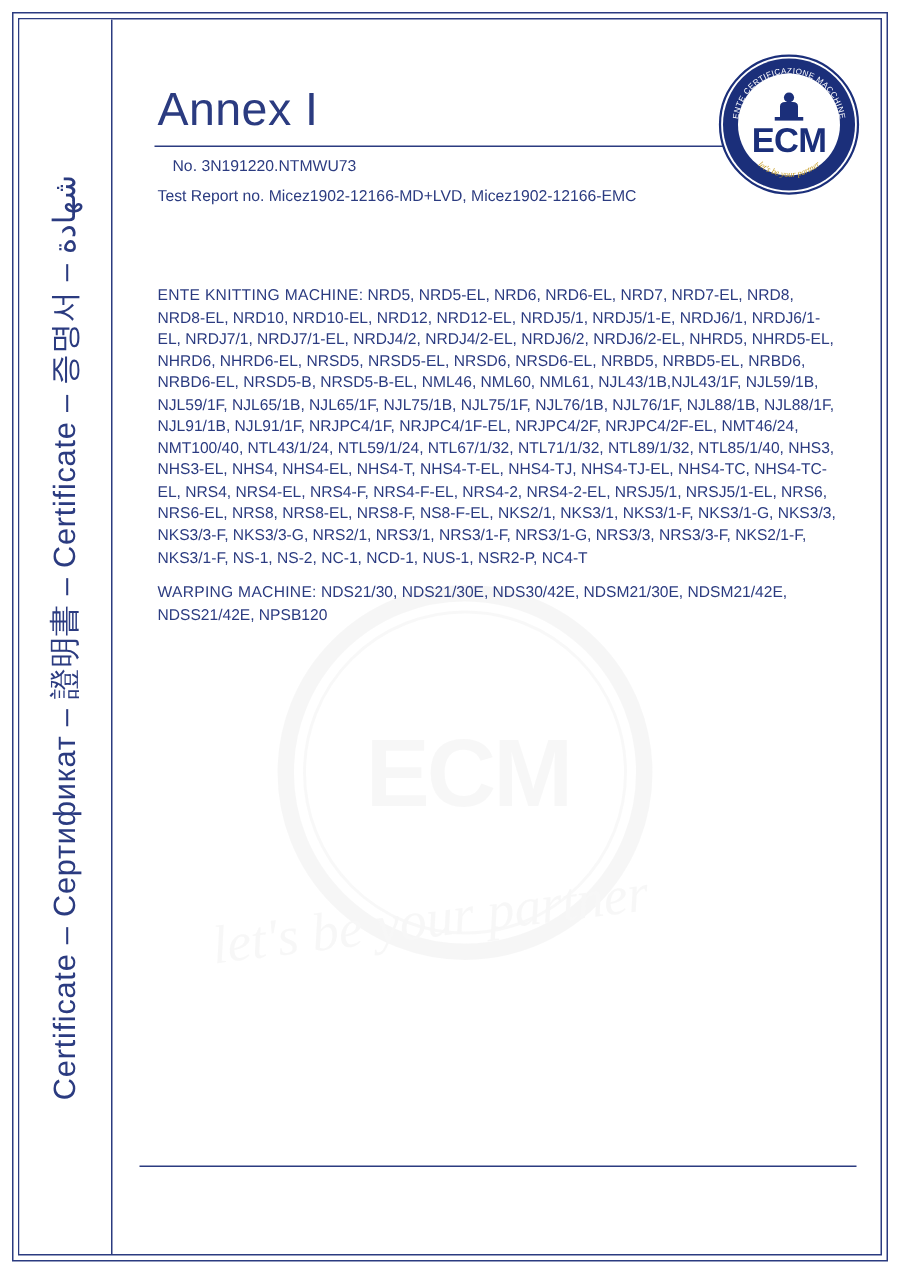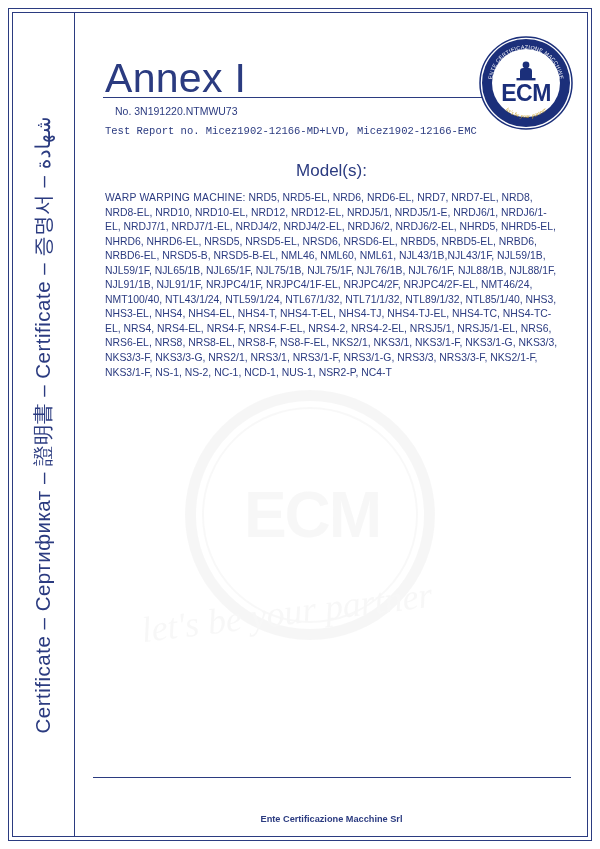--- a/index.html
+++ b/index.html
@@ -112,21 +112,21 @@
   .content {
     position: absolute;
     left: 75px; top: 13px;
     width: 513px; height: 823px;
     box-sizing: border-box;
   }
   .title {
     position: absolute;
     left: 30px;
     top: 42px;
-    font-size: 41px;
+    font-size: 31px;
     color: #2b3b80;
     font-weight: 400;
     letter-spacing: 0.3px;
     font-family: "Liberation Sans", sans-serif;
   }
   .header-rule {
     position: absolute;
     left: 28px;
     top: 84px;
     width: 390px;
@@ -141,21 +141,21 @@
     color: #2b3b80;
     font-family: "Liberation Sans", sans-serif;
     padding-left: 10px;
   }
   .report-no {
     position: absolute;
     left: 30px;
     top: 112px;
     font-size: 10.5px;
     color: #2b3b80;
-    font-family: Liberation Mono, monospace;
+    font-family: Liberation Sans, sans-serif;
   }
   
   .logo {
     position: absolute;
     right: 14px;
     top: 22px;
     width: 96px;
     height: 96px;
   }
   .logo svg { display:block; }
@@ -256,28 +256,30 @@
         </text>
         <g transform="translate(48,34)">
           <circle cx="0" cy="-4" r="3.4" fill="#1b2f7a"></circle>
           <path d="M -6 10 L -6 2 Q -6 -1 -2.6 -1 L 2.6 -1 Q 6 -1 6 2 L 6 10 Z" fill="#1b2f7a"></path>
           <rect x="-9.5" y="9" width="19" height="2.4" fill="#1b2f7a"></rect>
         </g>
         <text x="48" y="66" text-anchor="middle" fill="#1b2f7a" font-size="23" font-weight="bold" font-family="Liberation Sans, sans-serif" letter-spacing="-0.5">ECM</text>
       </svg>
     </div>
 
-    <div class="models-heading">Model(s):</div>
 
     <div class="models-body">
       <p>
-        <span class="cat">WARP WARPING MACHINE:</span>
+        <span class="cat">ENTE KNITTING MACHINE:</span>
         <span>NRD5, NRD5-EL, NRD6, NRD6-EL, NRD7, NRD7-EL, NRD8, NRD8-EL, NRD10, NRD10-EL, NRD12, NRD12-EL, NRDJ5/1, NRDJ5/1-E, NRDJ6/1, NRDJ6/1-EL, NRDJ7/1, NRDJ7/1-EL, NRDJ4/2, NRDJ4/2-EL, NRDJ6/2, NRDJ6/2-EL, NHRD5, NHRD5-EL, NHRD6, NHRD6-EL, NRSD5, NRSD5-EL, NRSD6, NRSD6-EL, NRBD5, NRBD5-EL, NRBD6, NRBD6-EL, NRSD5-B, NRSD5-B-EL, NML46, NML60, NML61, NJL43/1B,NJL43/1F, NJL59/1B, NJL59/1F, NJL65/1B, NJL65/1F, NJL75/1B, NJL75/1F, NJL76/1B, NJL76/1F, NJL88/1B, NJL88/1F, NJL91/1B, NJL91/1F, NRJPC4/1F, NRJPC4/1F-EL, NRJPC4/2F, NRJPC4/2F-EL, NMT46/24, NMT100/40, NTL43/1/24, NTL59/1/24, NTL67/1/32, NTL71/1/32, NTL89/1/32, NTL85/1/40, NHS3, NHS3-EL, NHS4, NHS4-EL, NHS4-T, NHS4-T-EL, NHS4-TJ, NHS4-TJ-EL, NHS4-TC, NHS4-TC-EL, NRS4, NRS4-EL, NRS4-F, NRS4-F-EL, NRS4-2, NRS4-2-EL, NRSJ5/1, NRSJ5/1-EL, NRS6, NRS6-EL, NRS8, NRS8-EL, NRS8-F, NS8-F-EL, NKS2/1, NKS3/1, NKS3/1-F, NKS3/1-G, NKS3/3, NKS3/3-F, NKS3/3-G, NRS2/1, NRS3/1, NRS3/1-F, NRS3/1-G, NRS3/3, NRS3/3-F, NKS2/1-F, NKS3/1-F, NS-1, NS-2, NC-1, NCD-1, NUS-1, NSR2-P, NC4-T</span>
       </p>
+      <p>
+        <span class="cat">WARPING MACHINE:</span>
+        <span>NDS21/30, NDS21/30E, NDS30/42E, NDSM21/30E, NDSM21/42E, NDSS21/42E, NPSB120</span>
+      </p>
     </div>
 
     <div class="footer-rule"></div>
     <div class="footer">
-      <span class="f-line f-name">Ente Certificazione Macchine Srl</span>
     </div>
 
   </div>
 </div>
 
 </body></html>

